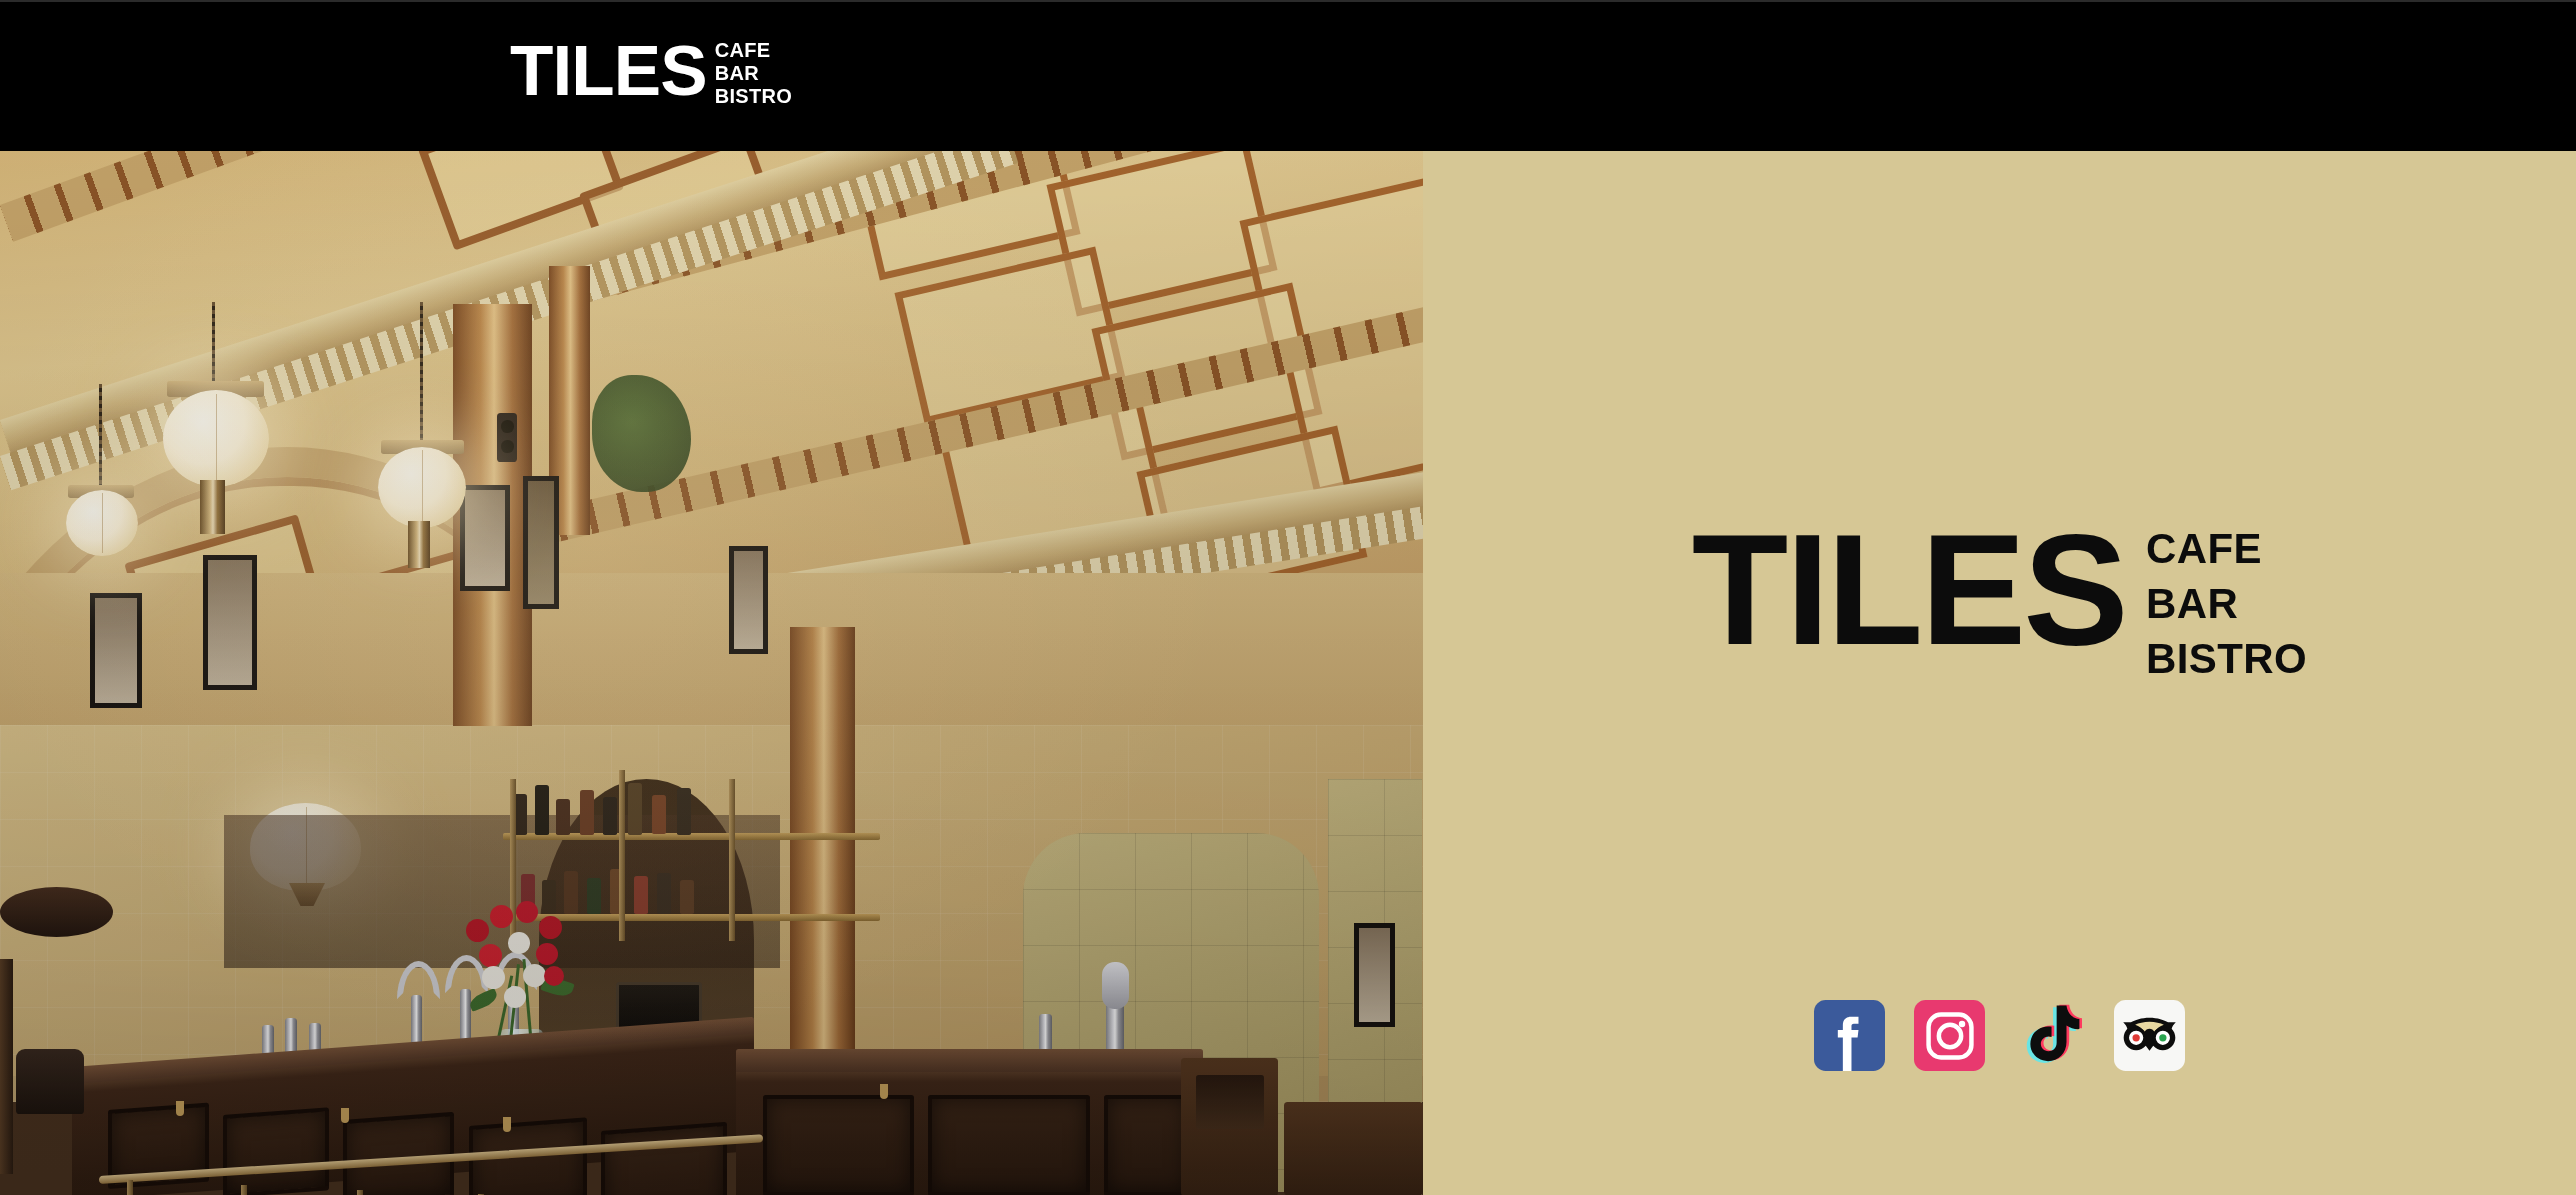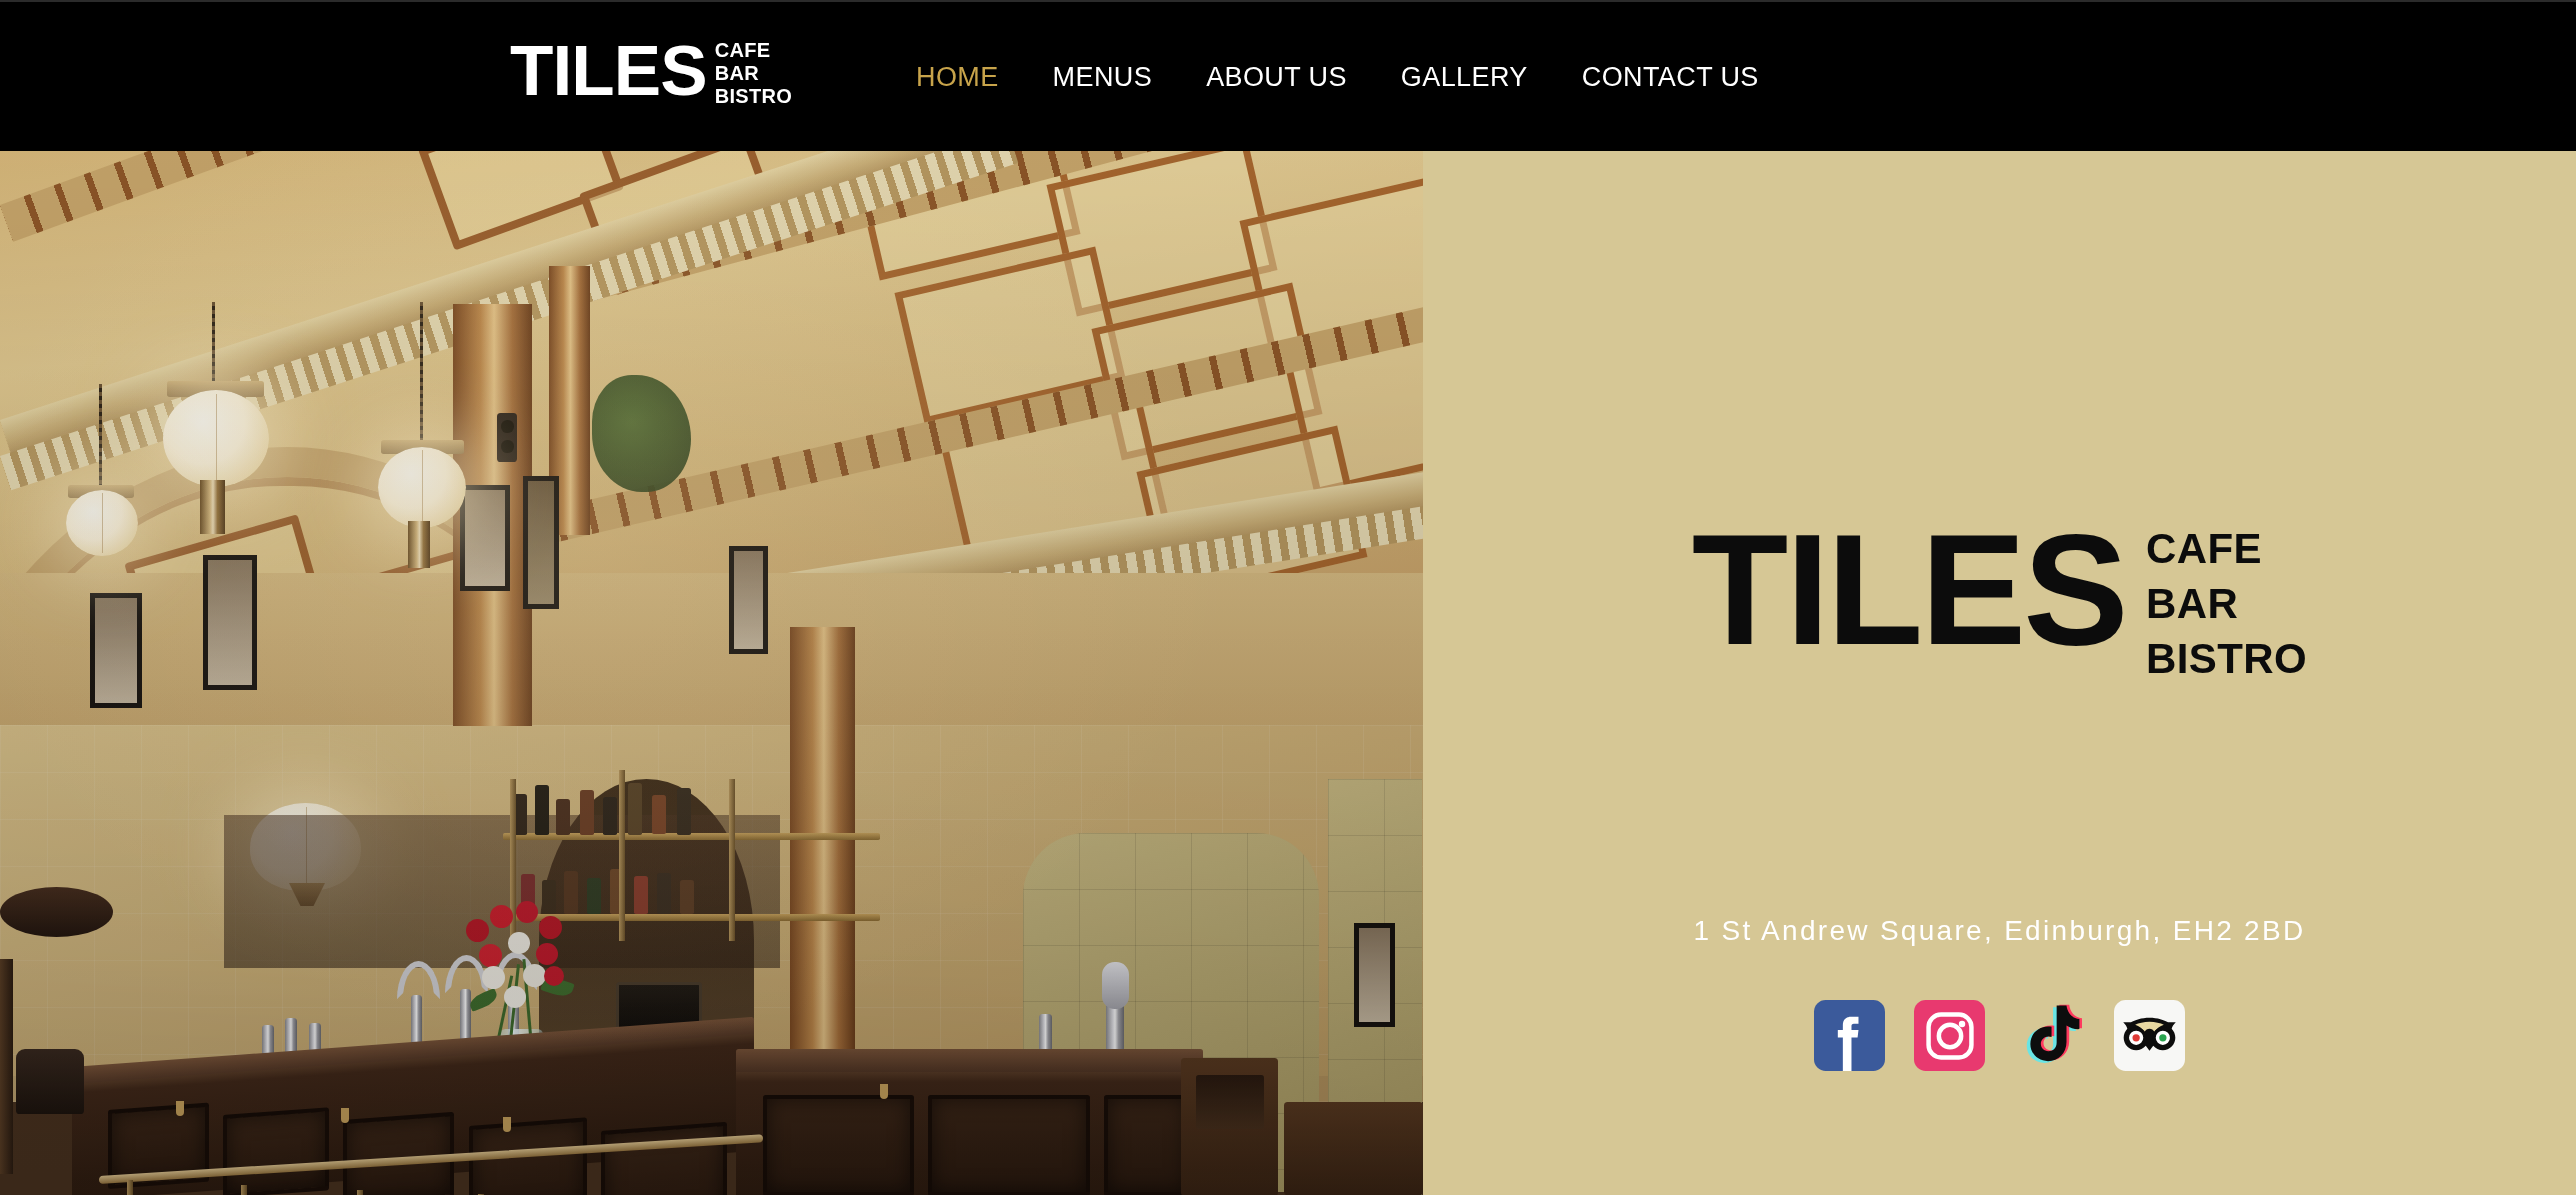--- a/index.html
+++ b/index.html
@@ -299,27 +299,20 @@
 
   <div class="logo-block">
     <span class="logo-word">TILES</span>
     <span class="logo-sub">
       <div>CAFE</div>
       <div>BAR</div>
       <div>BISTRO</div>
     </span>
   </div>
 
-  <nav class="nav">
-    <span class="nav-item active">HOME</span>
-    <span class="nav-item">MENUS</span>
-    <span class="nav-item">ABOUT US</span>
-    <span class="nav-item">GALLERY</span>
-    <span class="nav-item">CONTACT US</span>
-  </nav>
 </div>
 
 <div class="content">
 
   <div class="photo-pane">
 
     <div class="ph ceiling"></div>
 
     <div class="coffer-hex ph" style="left:862px;top:-27px;width:206px;height:135px;transform:rotate(-13deg);"></div>
     <div class="coffer-hex ph" style="left:1059px;top:9px;width:206px;height:135px;transform:rotate(-13deg);"></div>
@@ -493,21 +486,20 @@
 
     <div class="hero-logo">
       <span class="hero-word">TILES</span>
       <span class="hero-sub">
         <div>CAFE</div>
         <div>BAR</div>
         <div>BISTRO</div>
       </span>
     </div>
 
-    <div class="address">1 St Andrew Square, Edinburgh, EH2 2BD</div>
 
     <div class="socials">
 
       <div class="soc soc-fb">
         <svg width="71" height="71" viewBox="0 0 79 79" aria-hidden="true">
           <path d="M49.5 26.5h-5.2c-1.9 0-2.6 1.0-2.6 2.6v4.2h7.8l-1.0 8.4h-6.8V79h-9.6V41.7h-5.6v-8.4h5.6v-5.6c0-5.8 3.3-9.2 9.5-9.2h7.9z" fill="#ffffff"></path>
         </svg>
       </div>
 
       <div class="soc soc-ig">

